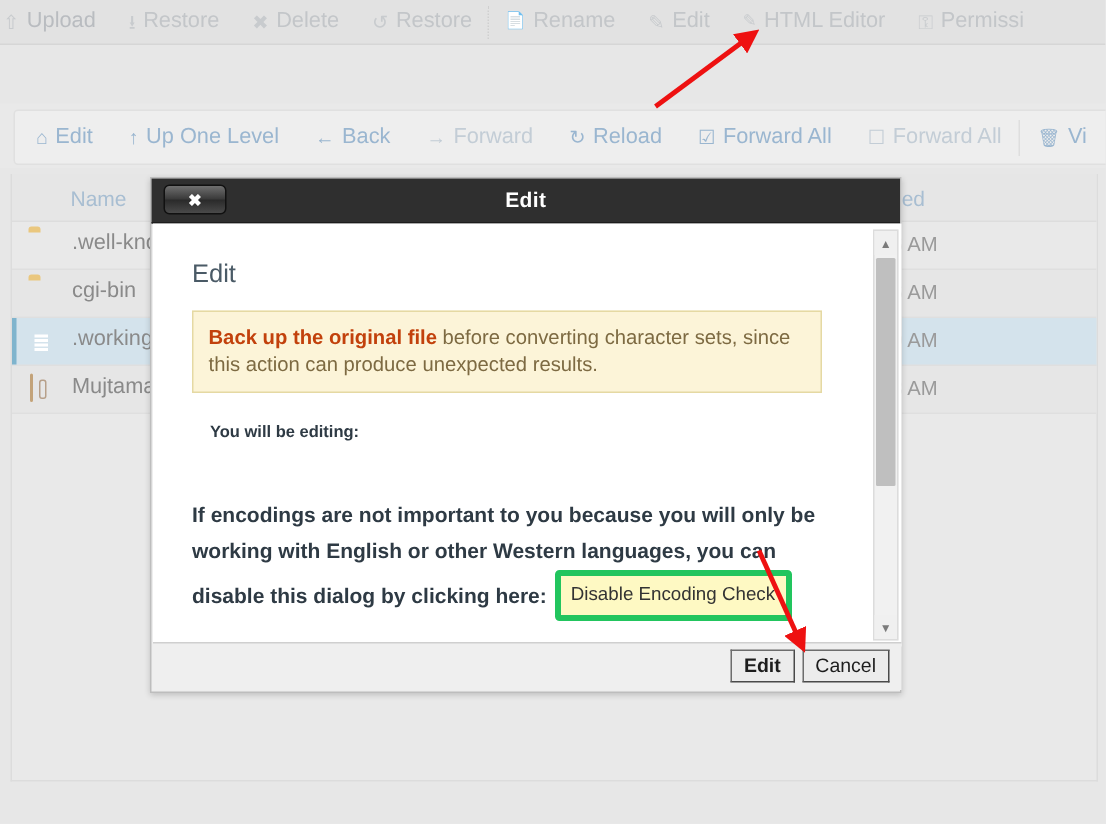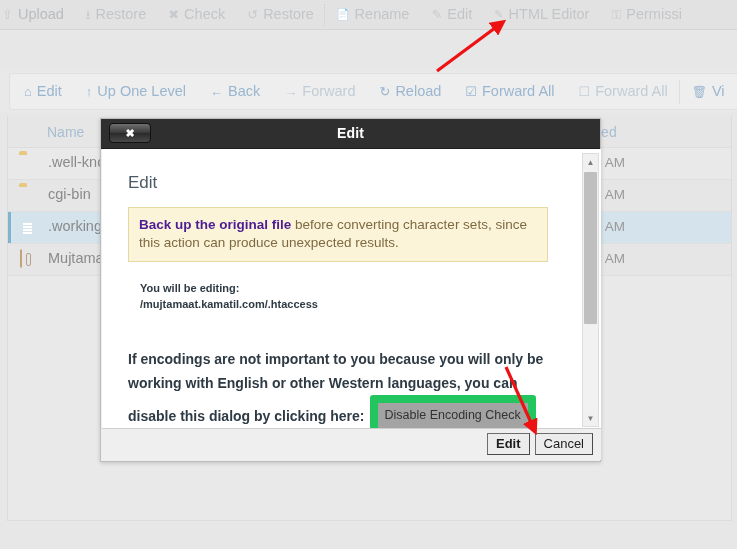--- a/index.html
+++ b/index.html
@@ -271,40 +271,40 @@
   }
   .warn {
     background: #fcf4d8;
     border: 1px solid #e5d9a3;
     padding: 8px 10px 9px 10px;
     font-size: 13.5px;
     color: #7d6a42;
     line-height: 1.35;
     margin-bottom: 19px;
   }
-  .warn b { color: #4c1d95; }
+  .warn b { color: #c2410c; }
   .p1 {
     font-size: 11px;
     color: #2e3a44;
     font-weight: bold;
     line-height: 1.45;
     margin: 0 0 34px 12px;
   }
   .p2 {
     font-size: 14px;
     color: #2e3a44;
     font-weight: bold;
     line-height: 1.72;
     margin: 0;
   }
   .btn-inline {
     display: inline-block;
-    border: 8px solid #22c55e;
+    border: 4px solid #22c55e;
     border-radius: 3px;
-    background: #a3a3a3;
+    background: #fef9c3;
     font-size: 12.5px;
     color: #333;
     font-weight: normal;
     padding: 2px 7px 3px 7px;
     margin-left: 5px;
     vertical-align: 2px;
     cursor: pointer;
   }
 
   
@@ -384,21 +384,21 @@
       <span>Upload</span>
     </div>
     <div style="width:22px"></div>
     <div class="act">
       <span class="ic">⭳</span>
       <span>Restore</span>
     </div>
     <div style="width:22px"></div>
     <div class="act">
       <span class="ic">✖</span>
-      <span>Check</span>
+      <span>Delete</span>
     </div>
     <div style="width:22px"></div>
     <div class="act">
       <span class="ic">↺</span>
       <span>Restore</span>
     </div>
     <div class="act-sep"></div>
     <div class="act">
       <span class="ic" style="font-size:11px">📄</span>
       <span>Rename</span>
@@ -505,21 +505,20 @@
     <div class="dlg-body">
       <div class="dlg-content">
         <h2 class="dlg-h">Edit</h2>
 
         <div class="warn">
           <b>Back up the original file</b><span> before converting character sets, since this action can produce unexpected results.</span>
         </div>
 
         <p class="p1">
           <span>You will be editing:</span><br>
-          <span>/mujtamaat.kamatil.com/.htaccess</span>
         </p>
 
         <p class="p2"><span>If encodings are not important to you because you will only be working with English or other Western languages, you can disable this dialog by clicking here:</span><span class="btn-inline">Disable Encoding Check</span></p>
 
       </div>
 
       <div class="sbar">
         <div class="sb-up">▲</div>
         <div class="sb-thumb"></div>
         <div class="sb-dn">▼</div>

